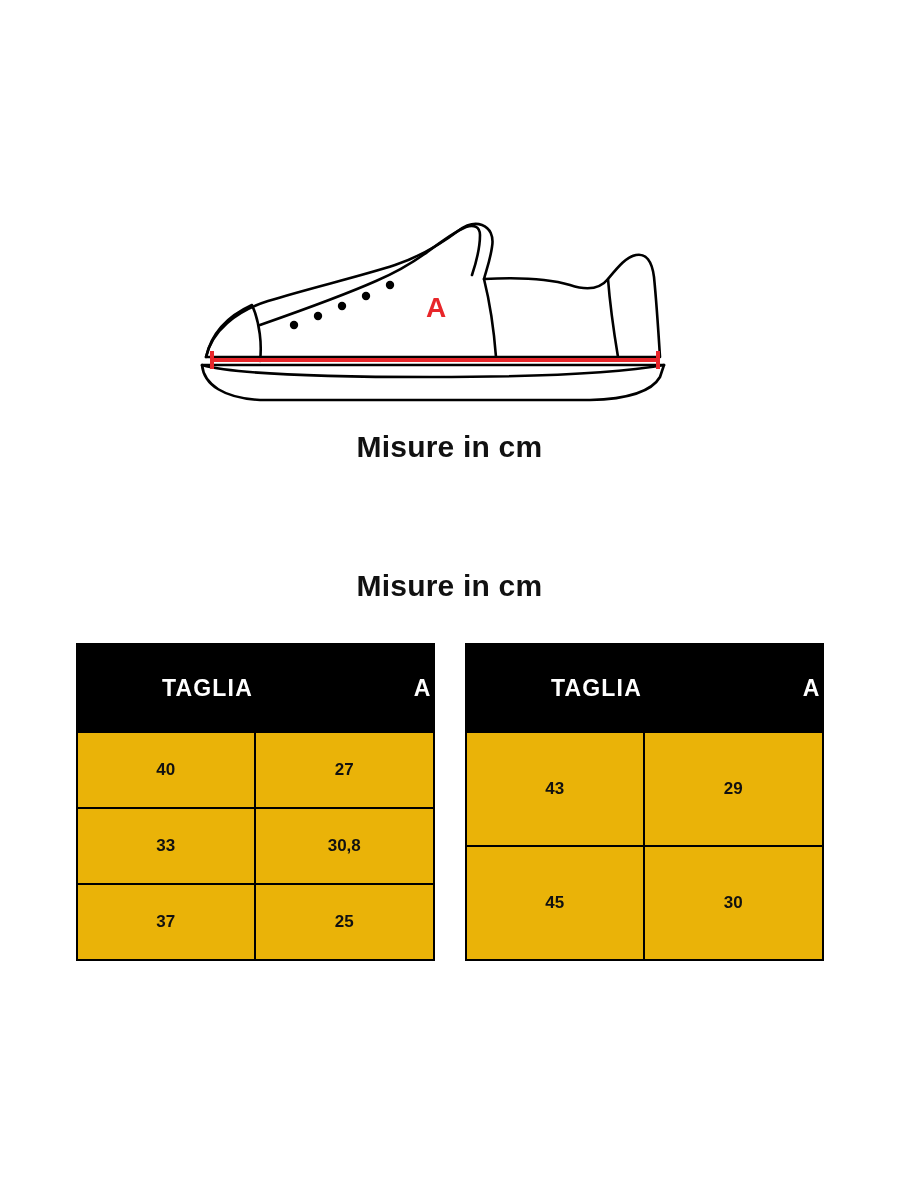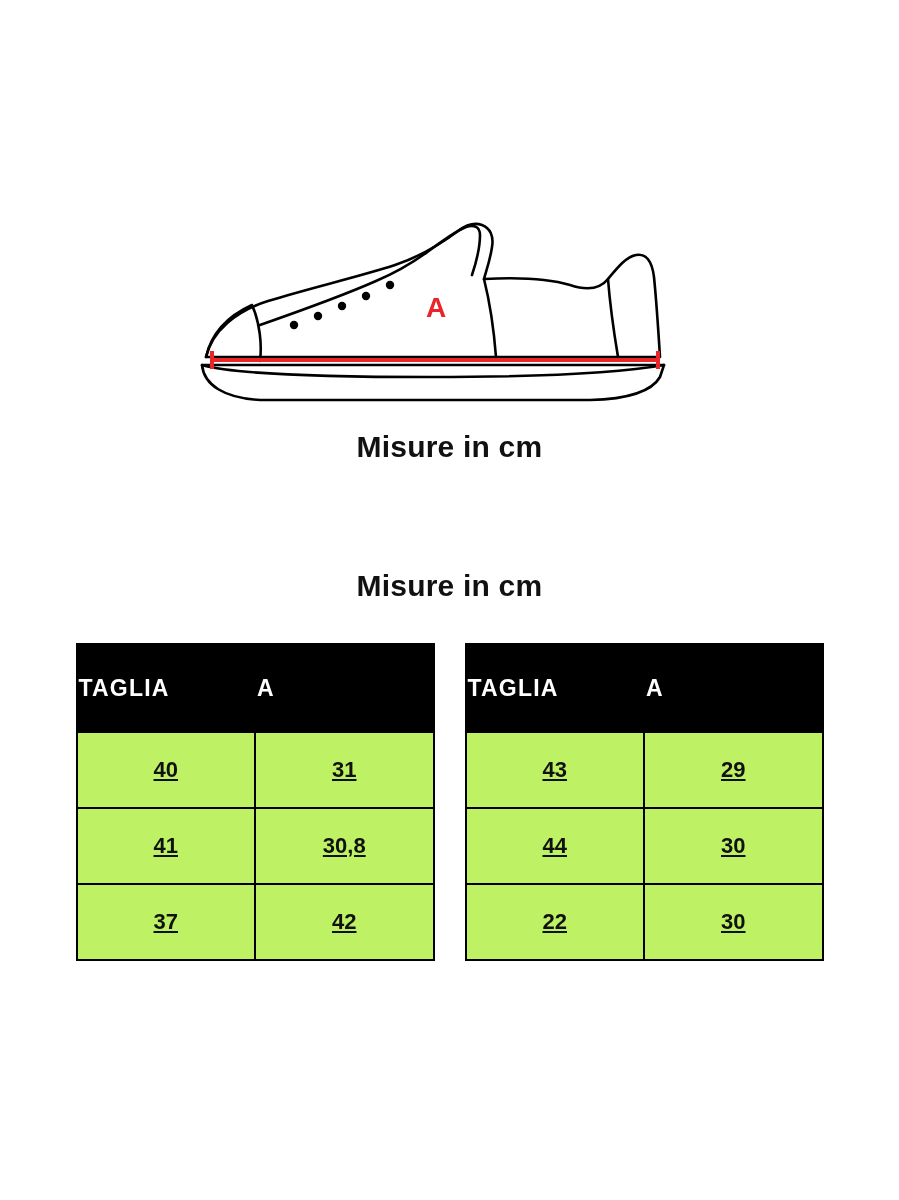--- a/index.html
+++ b/index.html
@@ -69,33 +69,32 @@
     table-layout: fixed;
   }
   table.size-table th {
     background: #000000;
     color: #ffffff;
     font-size: 23px;
     font-weight: bold;
     letter-spacing: 1.2px;
     height: 84px;
     border: 2px solid #000000;
-    text-align: left;
+    text-align: right;
     vertical-align: middle;
   }
   table.size-table td {
-    background: #bef264;
+    background: #eab308;
     color: #111111;
-    font-size: 22px;
+    font-size: 17px;
     font-weight: bold;
     height: 72px;
     border: 2px solid #000000;
     text-align: center;
     vertical-align: middle;
-    text-decoration: underline;
   }
 </style>
 </head>
 <body>
 
 <div class="page">
 
   <div class="diagram-wrap">
     <svg viewBox="0 0 520 215" xmlns="http://www.w3.org/2000/svg" aria-hidden="true">
       <g fill="none" stroke="#000000" stroke-width="2.6" stroke-linejoin="round" stroke-linecap="round">
@@ -146,50 +145,46 @@
     <table class="size-table">
       <thead>
         <tr>
           <th>TAGLIA</th>
           <th>A</th>
         </tr>
       </thead>
       <tbody>
         <tr>
           <td>40</td>
-          <td>31</td>
+          <td>27</td>
         </tr>
         <tr>
-          <td>41</td>
+          <td>33</td>
           <td>30,8</td>
         </tr>
         <tr>
           <td>37</td>
-          <td>42</td>
+          <td>25</td>
         </tr>
       </tbody>
     </table>
 
     <table class="size-table">
       <thead>
         <tr>
           <th>TAGLIA</th>
           <th>A</th>
         </tr>
       </thead>
       <tbody>
         <tr>
           <td>43</td>
           <td>29</td>
         </tr>
         <tr>
-          <td>44</td>
-          <td>30</td>
-        </tr>
-        <tr>
-          <td>22</td>
+          <td>45</td>
           <td>30</td>
         </tr>
       </tbody>
     </table>
 
   </div>
 </div>
 
 </body></html>

